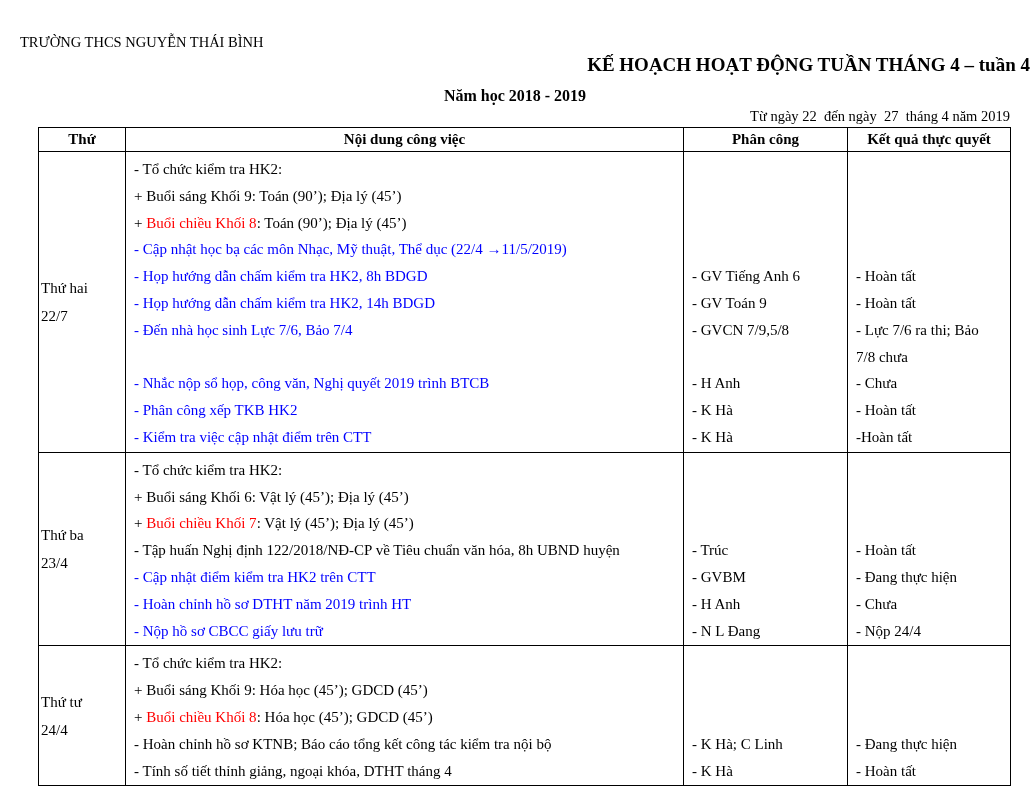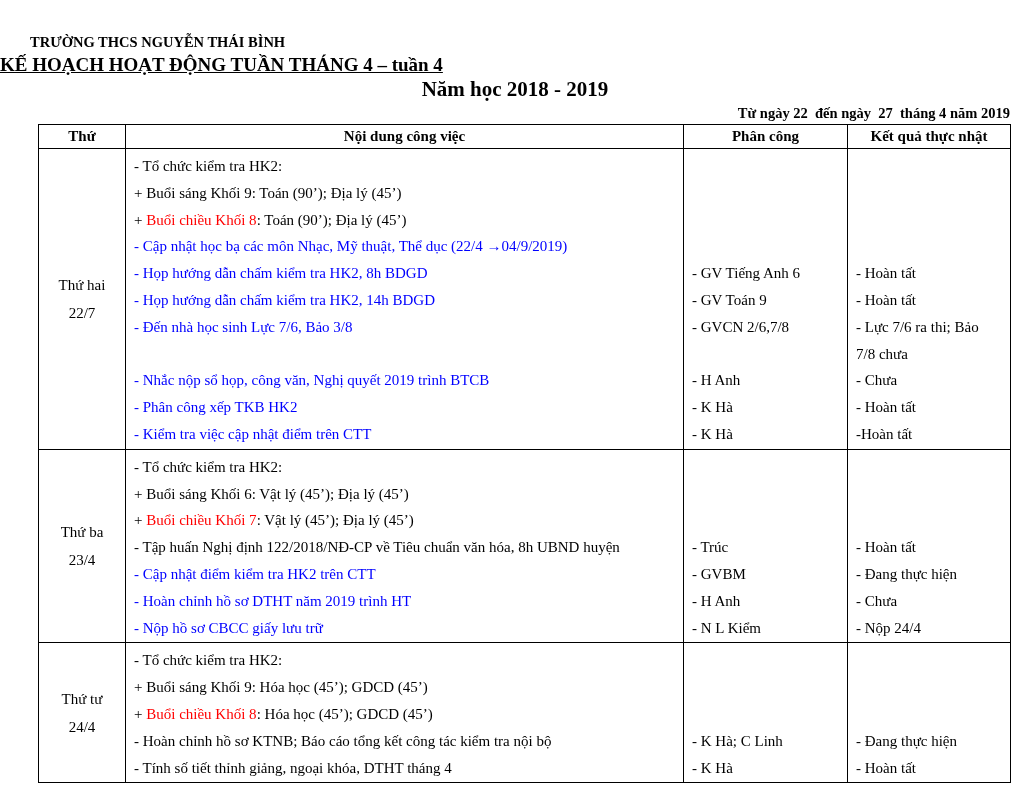--- a/index.html
+++ b/index.html
@@ -3,31 +3,31 @@
 <meta charset="utf-8">
 <style>
   :root { --ink:#000000; --red:#ff0000; --blue:#0000ff; }
   * { box-sizing: border-box; }
   html,body { margin:0; padding:0; }
   body {
     width:1030px; height:795px; background:#ffffff; overflow:hidden;
     font-family:"Liberation Serif","DejaVu Serif",serif; color:var(--ink);
   }
   .doc { padding-top:34px; }
-  .school { margin-left:30px; font-size:14.5px; white-space:nowrap;font-weight:bold; }
-  .title { text-align:left; font-weight:bold; font-size:19px; margin-top:3px; white-space:nowrap;text-decoration:underline; }
-  .subtitle { text-align:center; font-weight:bold; font-size:21px; margin-top:1px; }
-  .date { text-align:right; font-weight:bold; font-size:14.5px; margin:3px 20px 2px 0; white-space:pre; }
+  .school { margin-left:20px; font-size:14.5px; white-space:nowrap; }
+  .title { text-align:right; font-weight:bold; font-size:19px; margin-top:3px; white-space:nowrap; }
+  .subtitle { text-align:center; font-weight:bold; font-size:16px; margin-top:11px; }
+  .date { text-align:right; font-weight:normal; font-size:14.5px; margin:3px 20px 2px 0; white-space:pre; }
   table.plan {
     margin-left:38px; width:972px; border-collapse:collapse; table-layout:fixed;
   }
   table.plan th, table.plan td { border:1.5px solid #000; }
   table.plan th { font-size:15px; font-weight:bold; padding:3px 18px; text-align:center; }
   td.cell { vertical-align:top; padding:4px 12px 1px 8px; font-size:15px; }
-  td.day  { vertical-align:middle; text-align:center; font-size:15px; line-height:28px; padding:0 2px; }
+  td.day  { vertical-align:middle; text-align:left; font-size:15px; line-height:28px; padding:0 2px; }
   .line { height:26.8px; line-height:26.8px; white-space:nowrap; overflow:visible; }
   .ck { color:var(--ink); }
   .cr { color:var(--red);text-align:right; }
   .cb { color:var(--blue); }
 </style>
 </head>
 <body>
 
 <div class="doc">
   <div class="school">TRƯỜNG THCS NGUYỄN THÁI BÌNH</div>
@@ -40,50 +40,50 @@
       <col style="width:87px">
         <col style="width:558px">
         <col style="width:164px">
         <col style="width:163px">
     </colgroup>
     <thead>
       <tr>
         <th>Thứ</th>
         <th>Nội dung công việc</th>
         <th>Phân công</th>
-        <th>Kết quả thực nhật</th>
+        <th>Kết quả thực quyết</th>
       </tr>
     </thead>
     <tbody>
         <tr>
           <td class="day">
             <div>Thứ hai</div>
             <div>22/7</div>
           </td>
           <td class="cell">
             <div class="line"><span class="ck">- Tổ chức kiểm tra HK2:</span></div>
             <div class="line"><span class="ck">+ Buổi sáng Khối 9: Toán (90’); Địa lý (45’)</span></div>
             <div class="line"><span class="ck">+ </span><span class="cr">Buổi chiều Khối 8</span><span class="ck">: Toán (90’); Địa lý (45’)</span></div>
-            <div class="line"><span class="cb">- Cập nhật học bạ các môn Nhạc, Mỹ thuật, Thể dục (22/4 →04/9/2019)</span></div>
+            <div class="line"><span class="cb">- Cập nhật học bạ các môn Nhạc, Mỹ thuật, Thể dục (22/4 →11/5/2019)</span></div>
             <div class="line"><span class="cb">- Họp hướng dẫn chấm kiểm tra HK2, 8h BDGD</span></div>
             <div class="line"><span class="cb">- Họp hướng dẫn chấm kiểm tra HK2, 14h BDGD</span></div>
-            <div class="line"><span class="cb">- Đến nhà học sinh Lực 7/6, Bảo 3/8</span></div>
+            <div class="line"><span class="cb">- Đến nhà học sinh Lực 7/6, Bảo 7/4</span></div>
             <div class="line">&nbsp;</div>
             <div class="line"><span class="cb">- Nhắc nộp sổ họp, công văn, Nghị quyết 2019 trình BTCB</span></div>
             <div class="line"><span class="cb">- Phân công xếp TKB HK2</span></div>
             <div class="line"><span class="cb">- Kiểm tra việc cập nhật điểm trên CTT</span></div>
           </td>
           <td class="cell">
             <div class="line">&nbsp;</div>
             <div class="line">&nbsp;</div>
             <div class="line">&nbsp;</div>
             <div class="line">&nbsp;</div>
             <div class="line">- GV Tiếng Anh 6</div>
             <div class="line">- GV Toán 9</div>
-            <div class="line">- GVCN 2/6,7/8</div>
+            <div class="line">- GVCN 7/9,5/8</div>
             <div class="line">&nbsp;</div>
             <div class="line">- H Anh</div>
             <div class="line">- K Hà</div>
             <div class="line">- K Hà</div>
           </td>
           <td class="cell">
             <div class="line">&nbsp;</div>
             <div class="line">&nbsp;</div>
             <div class="line">&nbsp;</div>
             <div class="line">&nbsp;</div>
@@ -110,21 +110,21 @@
             <div class="line"><span class="cb">- Hoàn chỉnh hồ sơ DTHT năm 2019 trình HT</span></div>
             <div class="line"><span class="cb">- Nộp hồ sơ CBCC giấy lưu trữ</span></div>
           </td>
           <td class="cell">
             <div class="line">&nbsp;</div>
             <div class="line">&nbsp;</div>
             <div class="line">&nbsp;</div>
             <div class="line">- Trúc</div>
             <div class="line">- GVBM</div>
             <div class="line">- H Anh</div>
-            <div class="line">- N L Kiểm</div>
+            <div class="line">- N L Đang</div>
           </td>
           <td class="cell">
             <div class="line">&nbsp;</div>
             <div class="line">&nbsp;</div>
             <div class="line">&nbsp;</div>
             <div class="line">- Hoàn tất</div>
             <div class="line">- Đang thực hiện</div>
             <div class="line">- Chưa</div>
             <div class="line">- Nộp 24/4</div>
           </td>

